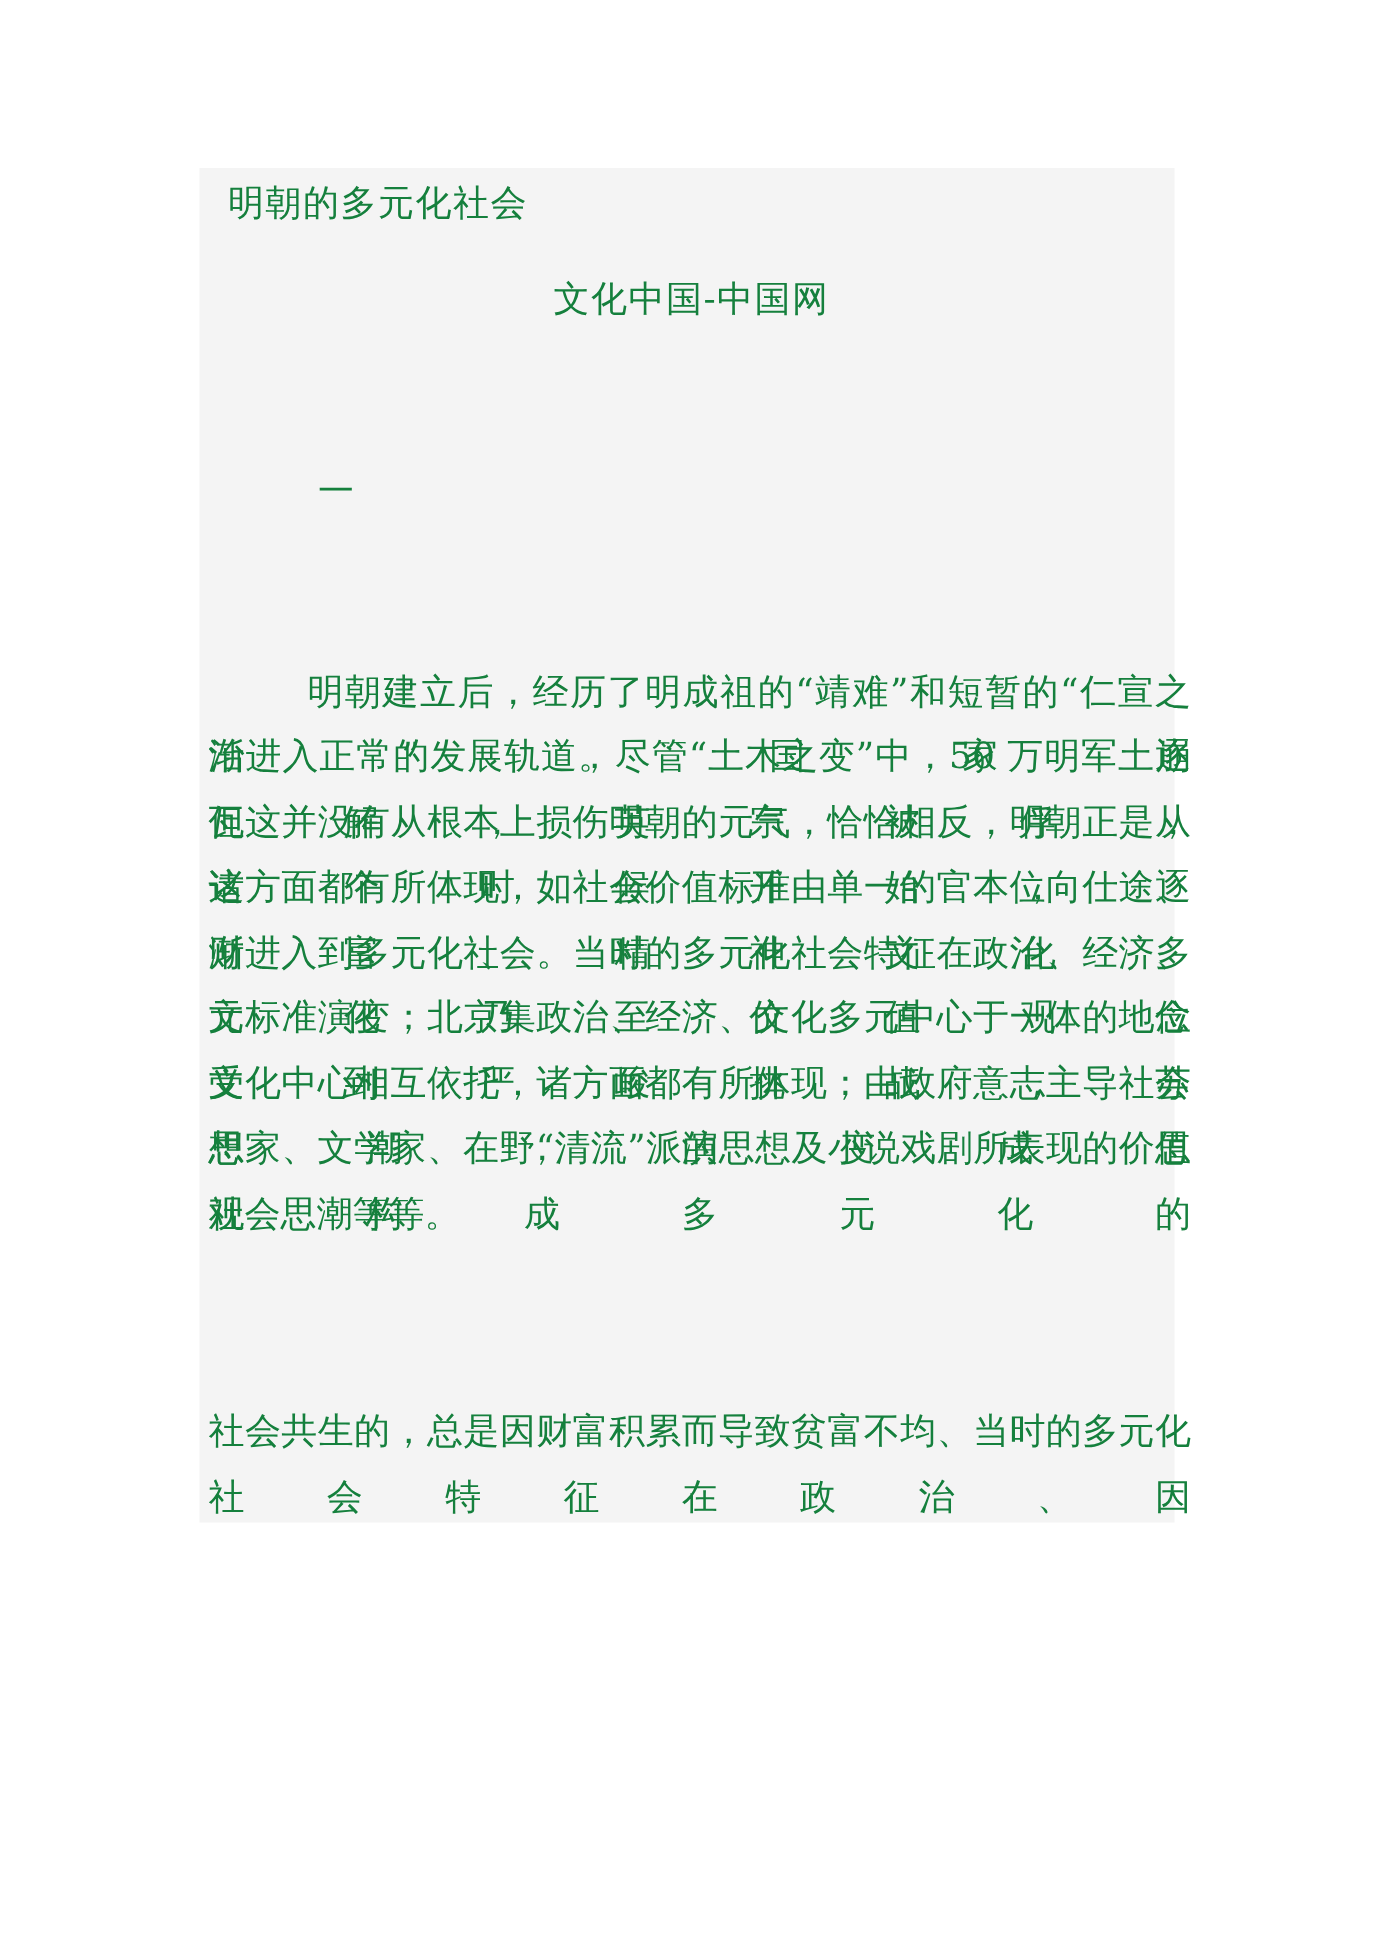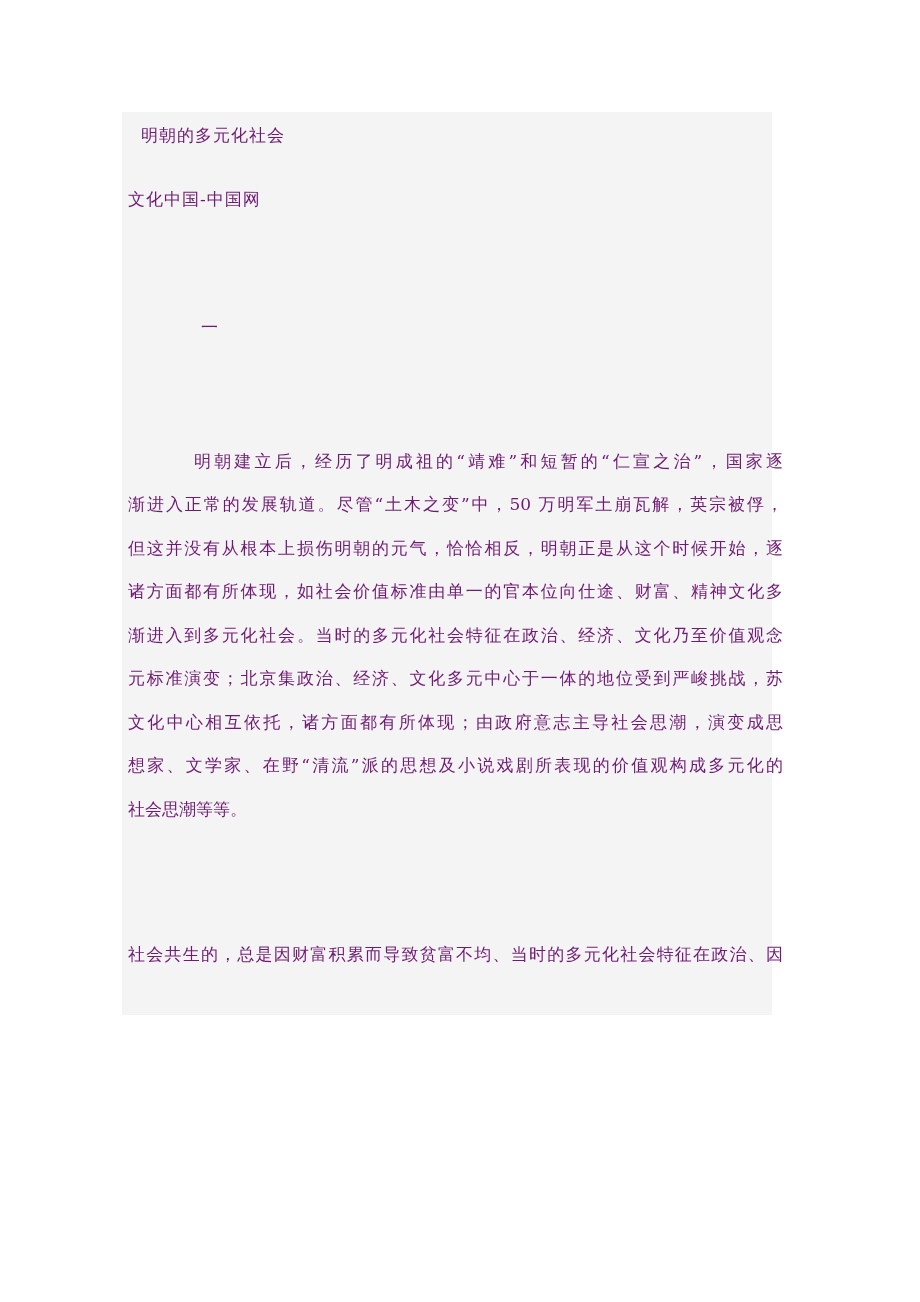--- a/index.html
+++ b/index.html
@@ -15,41 +15,42 @@
   }
   .page-canvas {
     position: absolute;
     left: 0; top: 0;
     width: 920px; height: 1302px;
     background: #ffffff;
     overflow: hidden;
   }
   .doc-block {
     position: absolute;
-    left: 122px;
+    left: 133px;
     top: 112px;
     width: 650px;
     background: #f4f4f4;
-    color: #701a75;
-    font-size: 17px;
+    color: #15803d;
+    font-size: 24px;
     overflow: visible;
   }
   .doc-title {
     margin-top: 2px;
     padding-left: 19px;
     line-height: 43.5px;
     height: 43.5px;
     letter-spacing: 1px;
   }
   .doc-source {
     margin-top: 20px;
     padding-left: 6px;
     line-height: 43.5px;
     height: 43.5px;
     letter-spacing: 1px;
+    text-align: center;
   }
   .section-marker {
     margin-top: 85px;
     padding-left: 79px;
     line-height: 43.5px;
     height: 43.5px;
   }
   .para {
     padding-left: 6px;
   }

